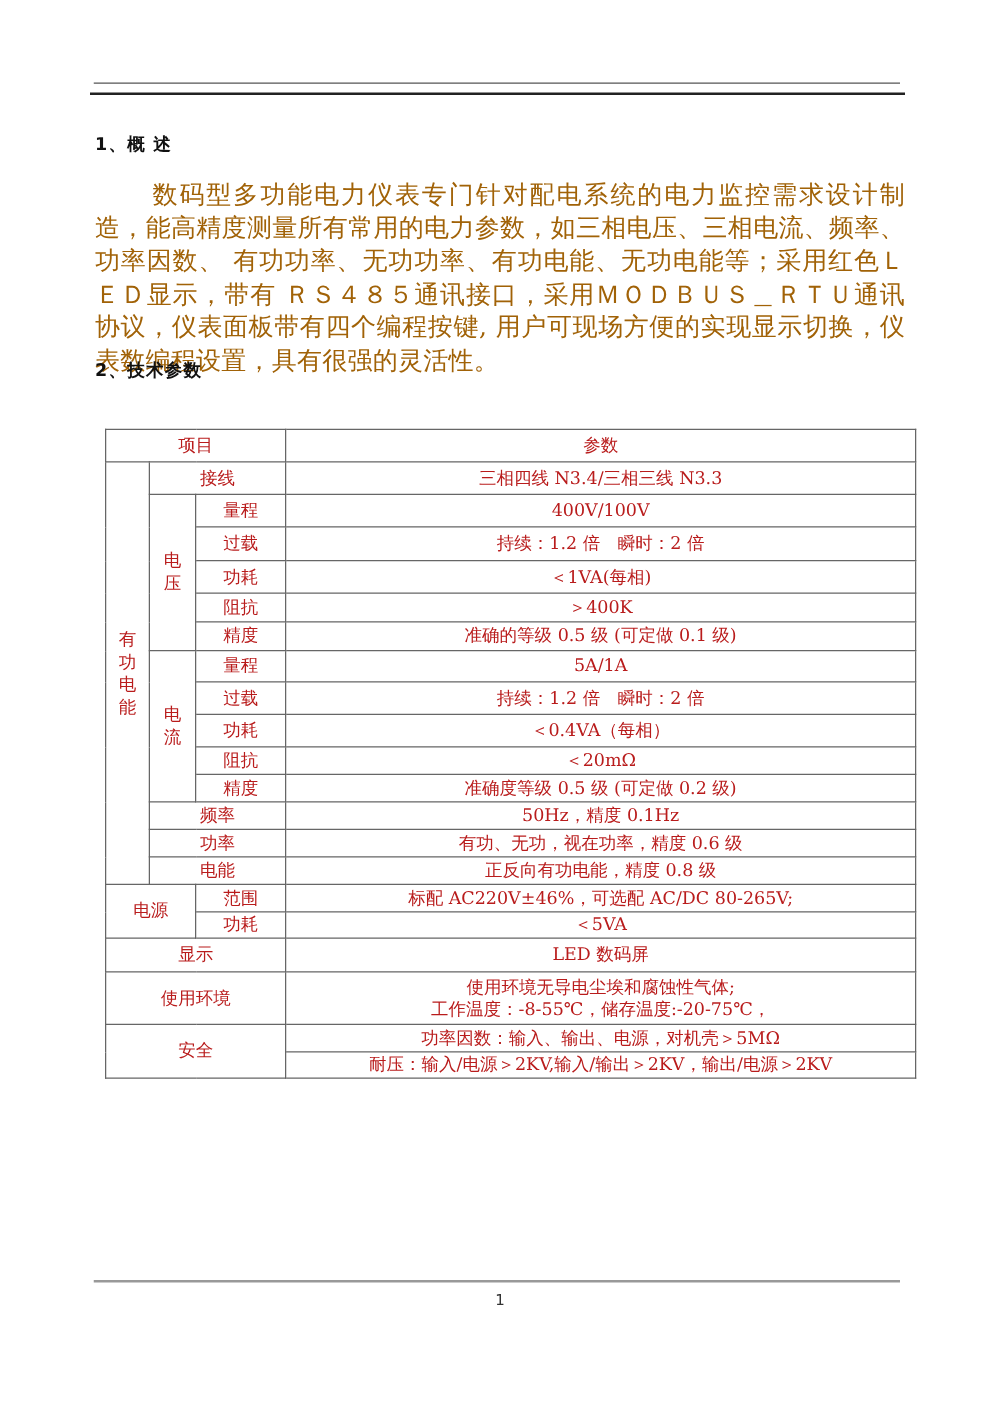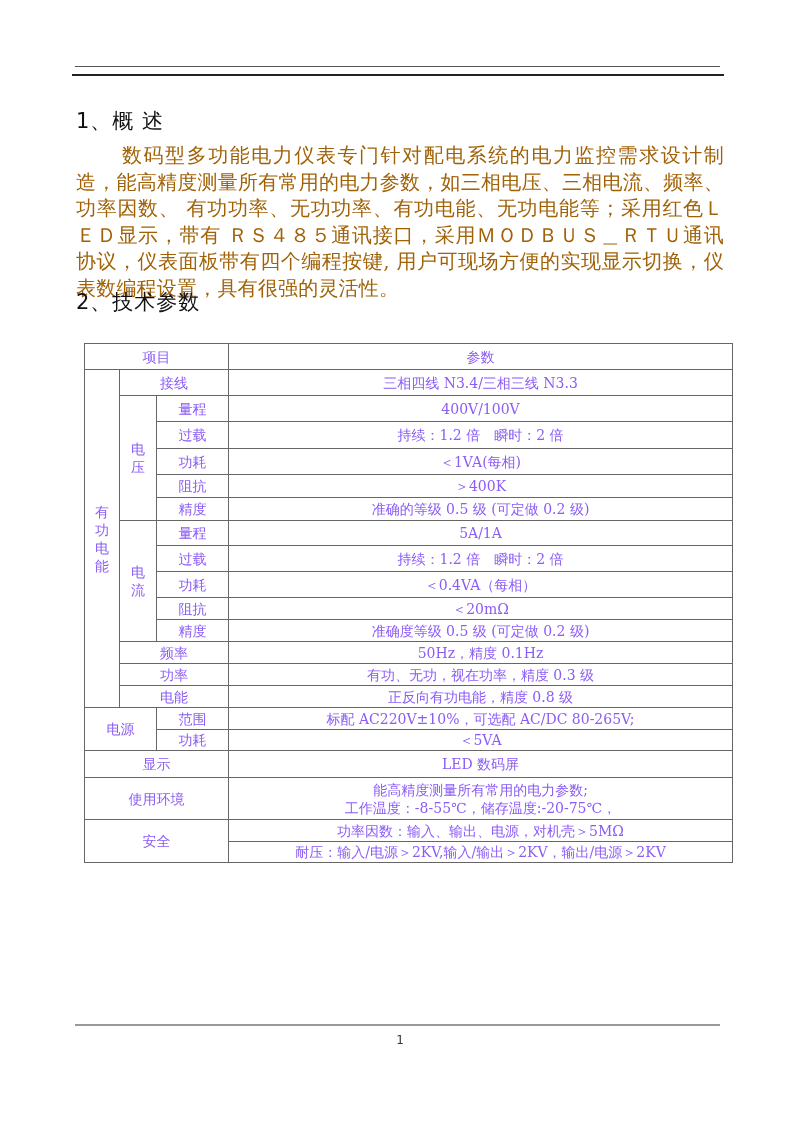--- a/index.html
+++ b/index.html
@@ -1,29 +1,29 @@
 <!DOCTYPE html>
 <html><head>
 <meta charset="utf-8">
 <style>
   html, body { margin:0; padding:0; background:#ffffff; }
   body { width:800px; height:1131px; position:relative; overflow:hidden;
          font-family:"DejaVu Serif","Liberation Serif",serif; color:#111; }
   .hr-top1 { position:absolute; left:75px; top:66px; width:645px; height:0; border-top:1px solid #555; }
   .hr-top2 { position:absolute; left:72px; top:74px; width:652px; height:0; border-top:2px solid #222; }
   .h { position:absolute; left:76px; font-family:"DejaVu Sans","Liberation Sans",sans-serif;
-       font-weight:normal; font-size:21px; letter-spacing:1px; color:#111; }
+       font-weight:bold; font-size:14px; letter-spacing:1px; color:#111; }
   .h1 { top:107px; }
   .h2 { top:288px; }
   .para { position:absolute; left:76px; top:142px; width:648px; font-size:20px; line-height:26.5px;
           text-indent:46px; text-align:justify; letter-spacing:0.2px; color:#a16207; }
   table.spec { position:absolute; left:84px; top:343px; width:649px; border-collapse:collapse;
                table-layout:fixed; font-size:14px; }
   table.spec td { border:1px solid #666; text-align:center; vertical-align:middle; padding:0;
-                  line-height:18px; color:#8b5cf6; }
+                  line-height:18px; color:#b91c1c; }
   .vert { line-height:21px; }
   .footer-line { position:absolute; left:75px; top:1024px; width:645px; border-top:2px solid #999; }
   .page-num { position:absolute; left:0; width:800px; top:1033px; text-align:center; font-size:12px;
               color:#333; font-family:"DejaVu Sans","Liberation Sans",sans-serif; }
 </style>
 </head>
 <body>
 
 <div class="hr-top1"></div>
 <div class="hr-top2"></div>
@@ -66,21 +66,21 @@
   <tr style="height:26px">
     <td>功耗</td>
     <td>＜1VA(每相)</td>
   </tr>
   <tr style="height:23px">
     <td>阻抗</td>
     <td>＞400K</td>
   </tr>
   <tr style="height:23px">
     <td>精度</td>
-    <td>准确的等级 0.5 级 (可定做 0.2 级)</td>
+    <td>准确的等级 0.5 级 (可定做 0.1 级)</td>
   </tr>
   <tr style="height:25px">
     <td rowspan="5" class="vert">
       <div style="width:1em;margin:16px auto;">电流</div>
     </td>
     <td>量程</td>
     <td>5A/1A</td>
   </tr>
   <tr style="height:26px">
     <td>过载</td>
@@ -97,43 +97,43 @@
   <tr style="height:22px">
     <td>精度</td>
     <td>准确度等级 0.5 级 (可定做 0.2 级)</td>
   </tr>
   <tr style="height:22px">
     <td colspan="2">频率</td>
     <td>50Hz，精度 0.1Hz</td>
   </tr>
   <tr style="height:22px">
     <td colspan="2">功率</td>
-    <td>有功、无功，视在功率，精度 0.3 级</td>
+    <td>有功、无功，视在功率，精度 0.6 级</td>
   </tr>
   <tr style="height:22px">
     <td colspan="2">电能</td>
     <td>正反向有功电能，精度 0.8 级</td>
   </tr>
   <tr style="height:22px">
     <td colspan="2" rowspan="2">电源</td>
     <td>范围</td>
-    <td>标配 AC220V±10%，可选配 AC/DC 80-265V;</td>
+    <td>标配 AC220V±46%，可选配 AC/DC 80-265V;</td>
   </tr>
   <tr style="height:21px">
     <td>功耗</td>
     <td>＜5VA</td>
   </tr>
   <tr style="height:27px">
     <td colspan="3">显示</td>
     <td>LED 数码屏</td>
   </tr>
   <tr style="height:42px">
     <td colspan="3">使用环境</td>
     <td>
-      <div>能高精度测量所有常用的电力参数;</div>
+      <div>使用环境无导电尘埃和腐蚀性气体;</div>
       <div>工作温度：-8-55℃，储存温度:-20-75℃，</div>
     </td>
   </tr>
   <tr style="height:22px">
     <td colspan="3" rowspan="2">安全</td>
     <td>功率因数：输入、输出、电源，对机壳＞5MΩ</td>
   </tr>
   <tr style="height:21px">
     <td>耐压：输入/电源＞2KV,输入/输出＞2KV，输出/电源＞2KV</td>
   </tr>

